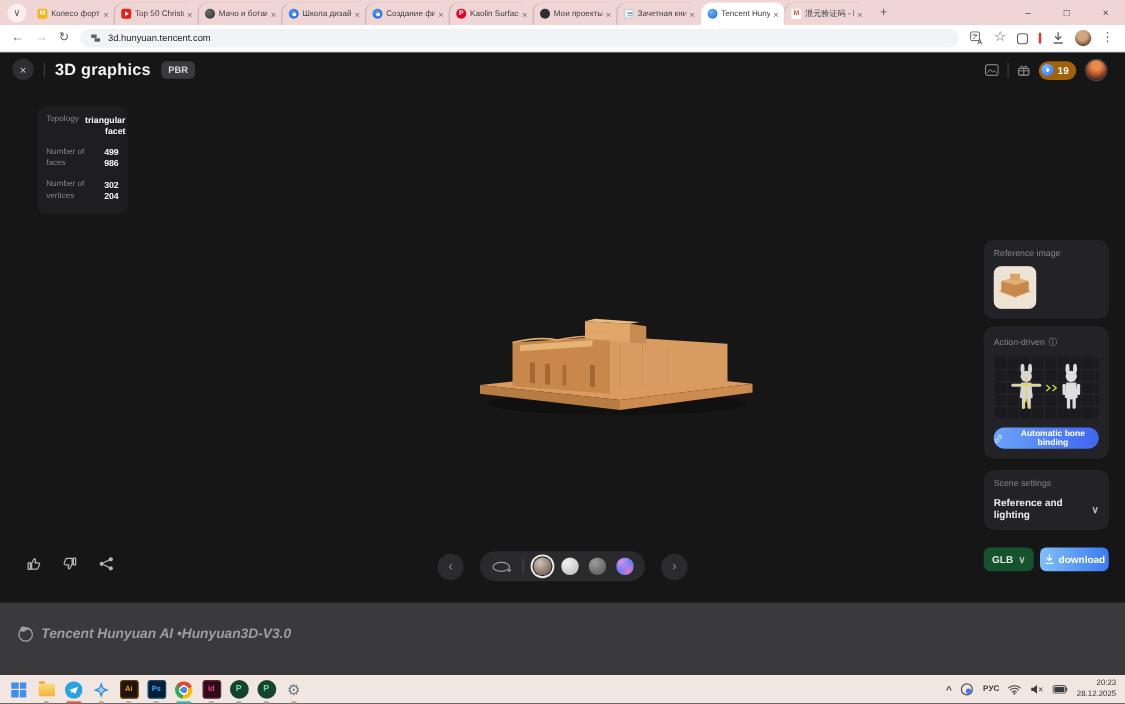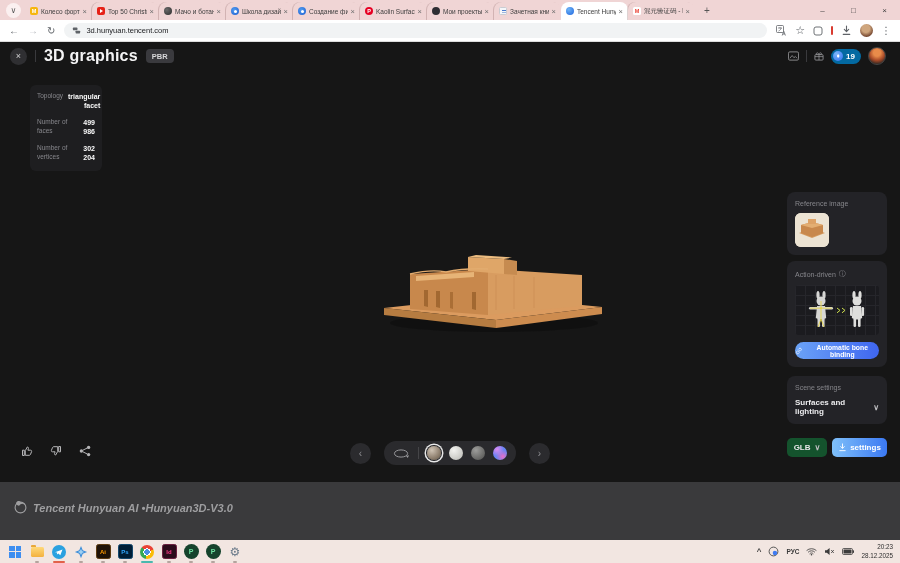--- a/index.html
+++ b/index.html
@@ -42,25 +42,25 @@
   .url-right { display:flex; align-items:center; gap:8px; }
   .ext-red { width:2px; height:9px; border-radius:1px; background:#d93b30; }
   .browser-avatar { width:13px; height:13px; border-radius:50%; background:radial-gradient(circle at 45% 35%, #cfa67e 35%, #7a4c34 70%, #4a2c20); }
 
   
   .content { position:absolute; top:42px; left:0; right:0; height:498px; background:#161616; overflow:hidden; }
 
   .app-header { position:absolute; top:5px; left:10px; display:flex; align-items:center; gap:8px; }
   .close-circle { width:17px; height:17px; border-radius:50%; background:#2f2f32; color:#d2d2d4; font-size:9px; }
   .hdr-sep { width:1px; height:12px; background:#3a3a3d; }
-  .app-title { font-size:16px; font-weight:bold; color:#f4f4f5; letter-spacing:.2px; }
+  .app-title { font-size:13px; font-weight:bold; color:#f4f4f5; letter-spacing:.2px; }
   .badge { background:#3a3a3e; color:#d8d8da; font-size:7.5px; font-weight:bold; padding:2.5px 6px; border-radius:4px; }
 
   .header-right { position:absolute; top:5px; right:14px; display:flex; align-items:center; gap:7px; }
-  .credits-pill { height:15px; background:#0369a1; border-radius:8px; display:flex; align-items:center; gap:3px; padding:0 6px 0 2px; }
+  .credits-pill { height:15px; background:#a16207; border-radius:8px; display:flex; align-items:center; gap:3px; padding:0 6px 0 2px; }
   .credit-dot { width:10px; height:10px; border-radius:50%; background:radial-gradient(circle at 35% 30%, #7db7f8, #2f6df0); position:relative; }
   .credit-dot::after { content:""; position:absolute; left:3.5px; top:3px; width:3px; height:4px; background:#fff; clip-path:polygon(50% 0,100% 50%,50% 100%,0 50%); }
   .credits-num { color:#fff; font-size:8px; font-weight:bold; }
   .user-avatar { width:18px; height:18px; border-radius:50%; background:radial-gradient(circle at 50% 30%, #e88b4a 25%, #a84a28 55%, #3c2a22 80%); border:1px solid #444; }
 
   
   .topology { position:absolute; left:30px; top:43px; width:72px; background:rgba(31,31,34,.92); border-radius:6px; padding:7px 7px 8px; display:flex; flex-direction:column; gap:8px; }
   .trow { display:flex; justify-content:space-between; gap:5px; }
   .tlabel { font-size:6.5px; color:#87878c; width:36px; line-height:1.35; }
   .tvalue { font-size:7px; font-weight:bold; color:#fafafa; flex:1; text-align:right; line-height:1.3; }
@@ -96,21 +96,21 @@
   .pill-sep { width:1px; height:12px; background:#454548; }
   .sphere { width:14px; height:14px; border-radius:50%; }
   .sphere.sel { box-shadow:0 0 0 1px #1f1f22, 0 0 0 2.5px #e8e8e8; }
   .sph-tex { background:radial-gradient(circle at 35% 30%, #cfc3b4, #8d7e6d 60%, #5c5347); }
   .sph-clay { background:radial-gradient(circle at 35% 30%, #f2f2ef, #b7b7b2); }
   .sph-wire { background:radial-gradient(circle at 35% 30%, #9d9d9b, #4e4e4c); }
   .sph-norm { background:radial-gradient(circle at 30% 25%, #d98cf0 0%, rgba(0,0,0,0) 45%), radial-gradient(circle at 70% 75%, #e76fc9 0%, rgba(0,0,0,0) 50%), linear-gradient(135deg,#8f7bf5,#3f8ef5); }
 
   
   .footband { position:absolute; left:0; right:0; top:440px; height:58px; background:#3a3a3c; }
-  .brand { position:absolute; left:14px; top:19px; display:flex; align-items:center; gap:6px; color:#9e9ea0; font-size:11px; font-weight:bold; font-style:italic; }
+  .brand { position:absolute; left:14px; top:19px; display:flex; gap:6px; color:#9e9ea0; font-size:11px; font-weight:bold; font-style:italic; }
 
   
   .taskbar { position:absolute; bottom:0; left:0; right:0; height:23px; background:#f2e6e1; display:flex; align-items:center; padding:0 7px; }
   .task-icons { display:flex; align-items:center; gap:6px; }
   .ticon { width:16px; height:16px; position:relative; display:flex; align-items:center; justify-content:center; }
   .ind { position:absolute; bottom:-3px; left:50%; transform:translateX(-50%); width:4px; height:2px; border-radius:1px; background:#b4a49e; }
   .ind.wide-red { width:12px; background:#e2614a; }
   .ind.wide-teal { width:12px; background:#49b8ae; }
   .win-logo { width:12px; height:12px; display:grid; grid-template-columns:1fr 1fr; gap:1px; }
   .win-logo span { background:#3e8ef0; }
@@ -338,35 +338,35 @@
           <svg width="8" height="8" viewBox="0 0 10 10">
               <path d="M4 6l2-2M3.2 4.8l-1 1a1.7 1.7 0 002.4 2.4l1-1M6.8 5.2l1-1A1.7 1.7 0 105.4 1.8l-1 1" stroke="#fff" stroke-width="0.9" fill="none" stroke-linecap="round"></path>
             </svg>
           <span>Automatic bone binding</span>
         </button>
       </div>
 
       <div class="panel" style="margin-bottom:7px">
         <div class="panel-label">Scene settings</div>
         <div class="scene-option">
-          <span>Surfaces and lighting</span>
+          <span>Reference and lighting</span>
           <span class="chev">∨</span>
         </div>
       </div>
 
       <div class="btn-row">
         <button class="glb-btn">
           <span>GLB</span>
           <span class="chev">∨</span>
         </button>
         <button class="dl-btn">
           <svg width="9" height="9" viewBox="0 0 10 10">
               <path d="M5 1v4.5M3 4l2 2 2-2M2 8.5h6" stroke="#fff" stroke-width="1" fill="none" stroke-linecap="round" stroke-linejoin="round"></path>
             </svg>
-          <span>settings</span>
+          <span>download</span>
         </button>
       </div>
     </div>
 
     <div class="feedback">
       <svg class="fb-ic" viewBox="0 0 14 14">
           <path d="M2.5 6.2h1.8v5.3H2.5zM5.3 11.3V6.6l2-3.6c.9 0 1.4.7 1.1 1.6L7.9 6.2h2.7c.8 0 1.3.7 1 1.4l-1.2 3c-.2.4-.6.7-1.1.7z" fill="none" stroke="#b5b5b7" stroke-width="1" stroke-linejoin="round"></path>
         </svg>
       <svg class="fb-ic" viewBox="0 0 14 14" style="transform:rotate(180deg)">
           <path d="M2.5 6.2h1.8v5.3H2.5zM5.3 11.3V6.6l2-3.6c.9 0 1.4.7 1.1 1.6L7.9 6.2h2.7c.8 0 1.3.7 1 1.4l-1.2 3c-.2.4-.6.7-1.1.7z" fill="none" stroke="#b5b5b7" stroke-width="1" stroke-linejoin="round"></path>

